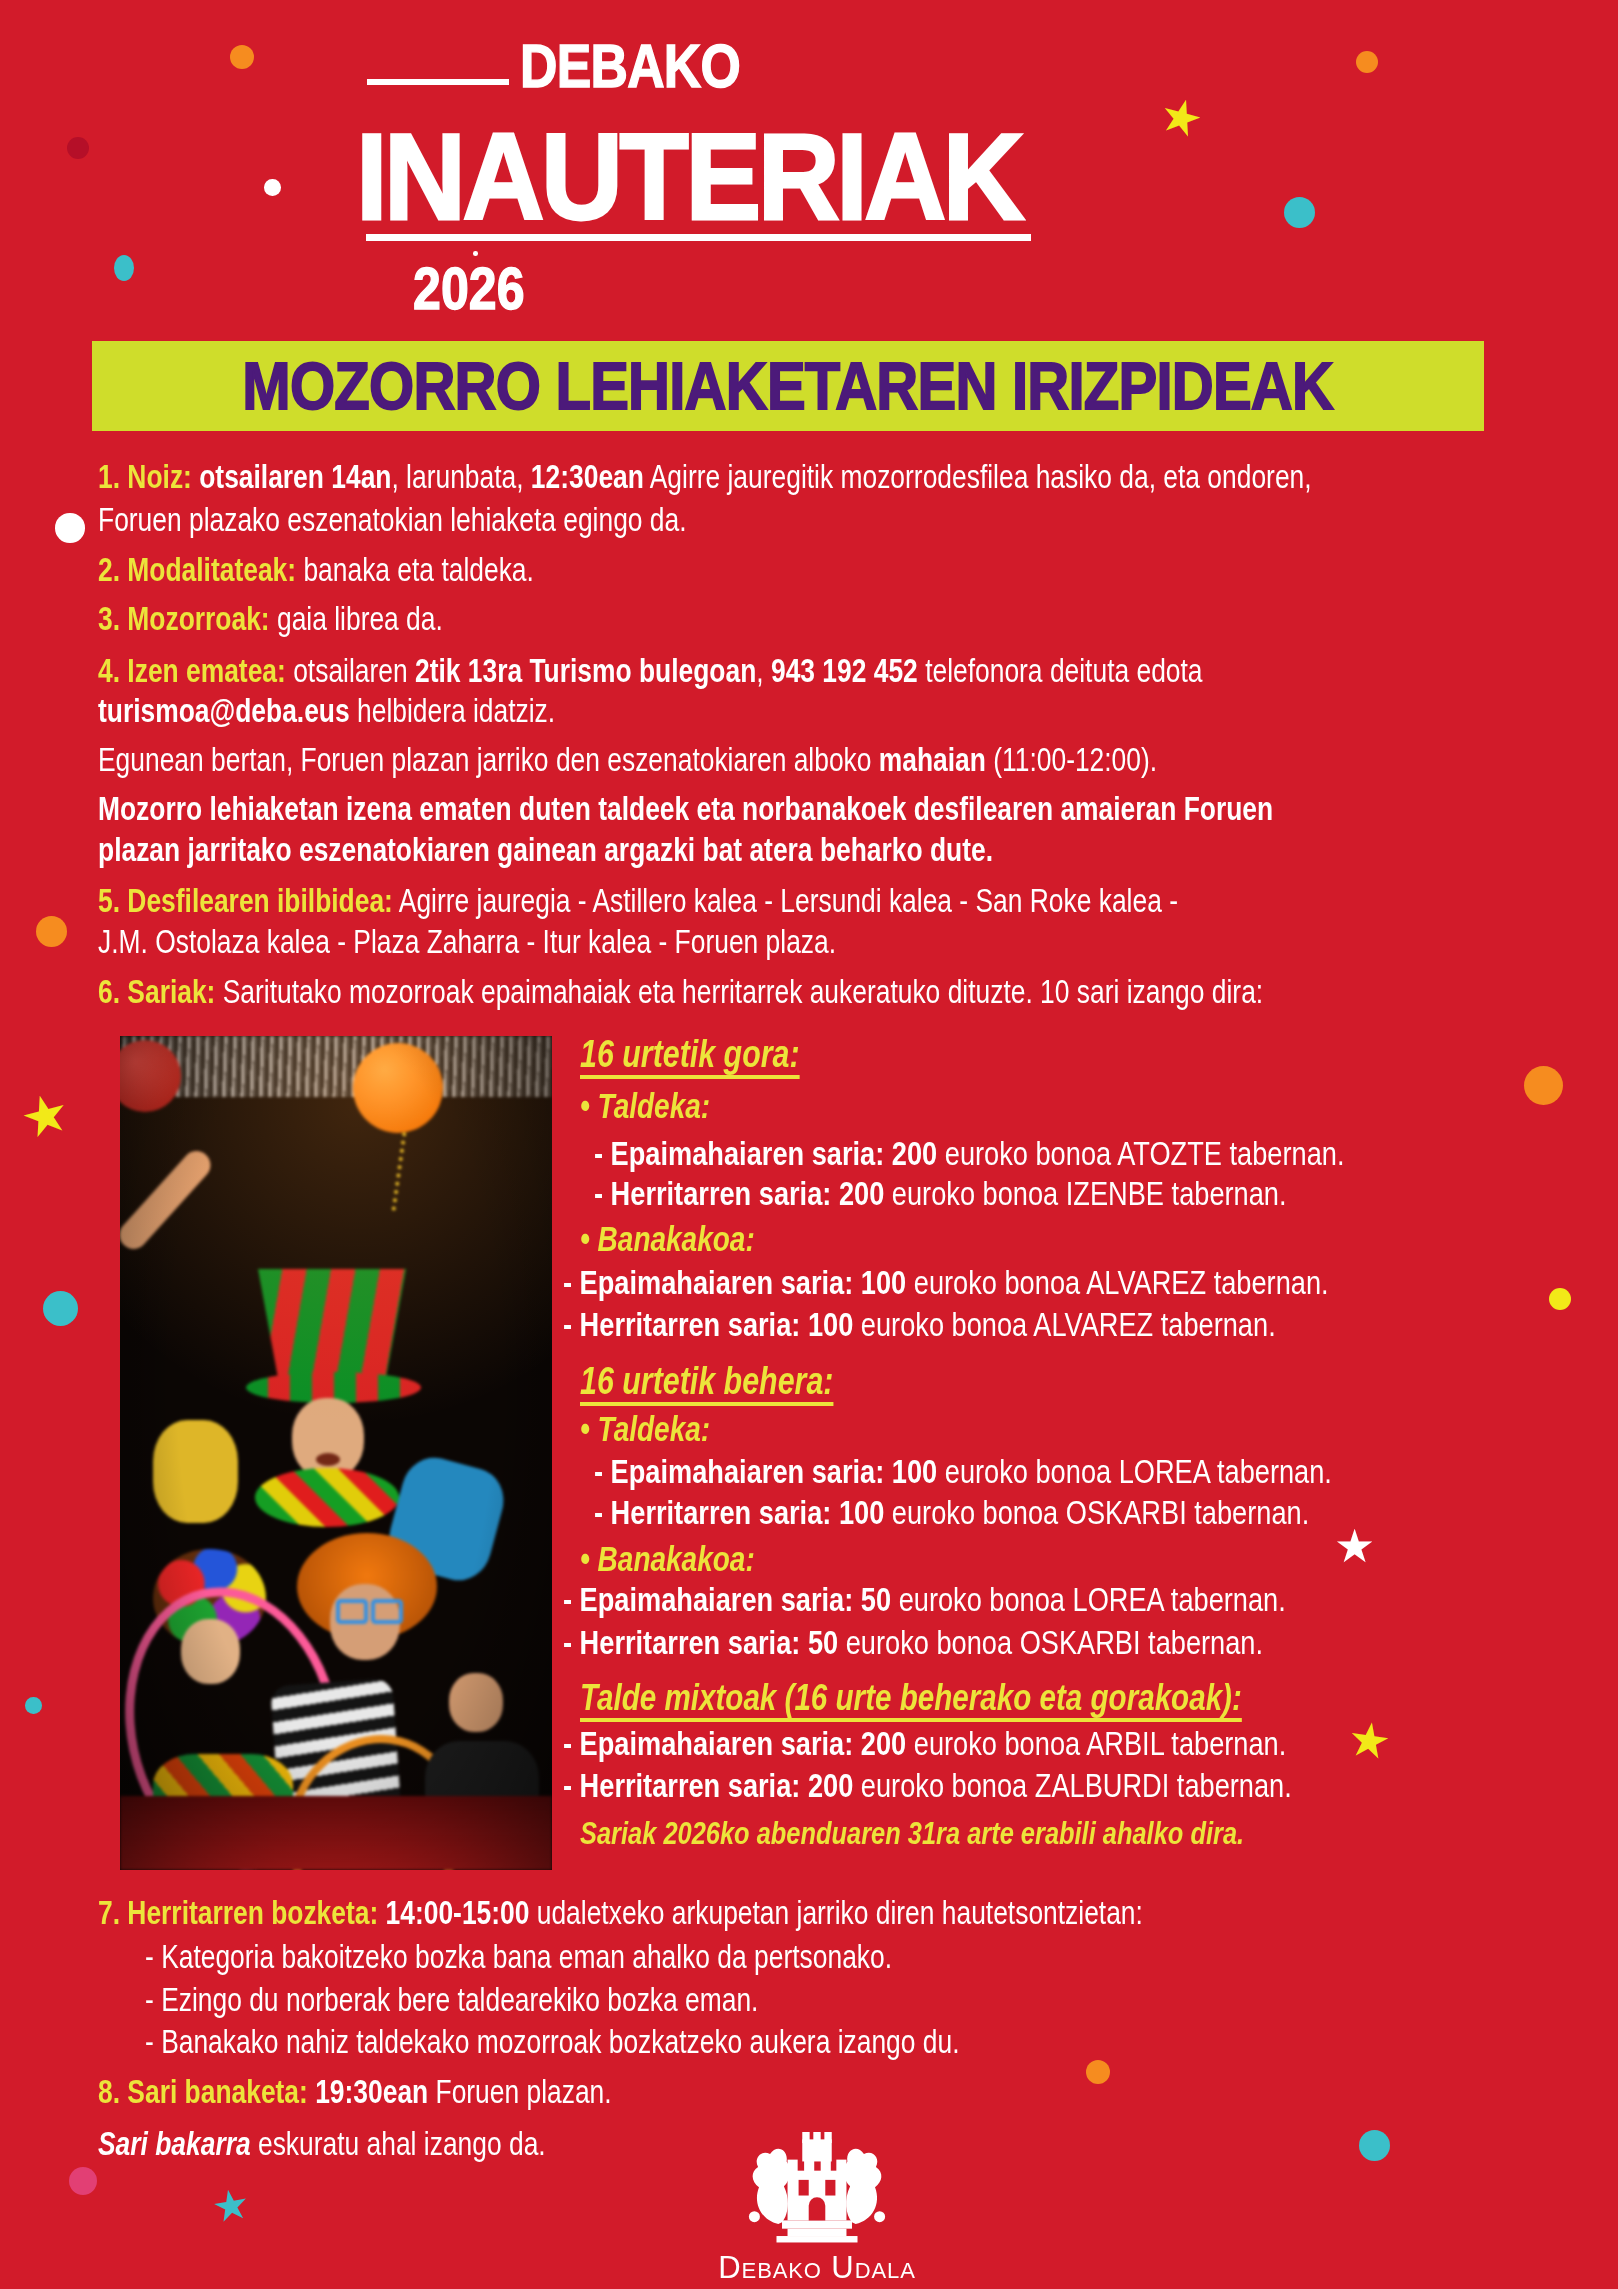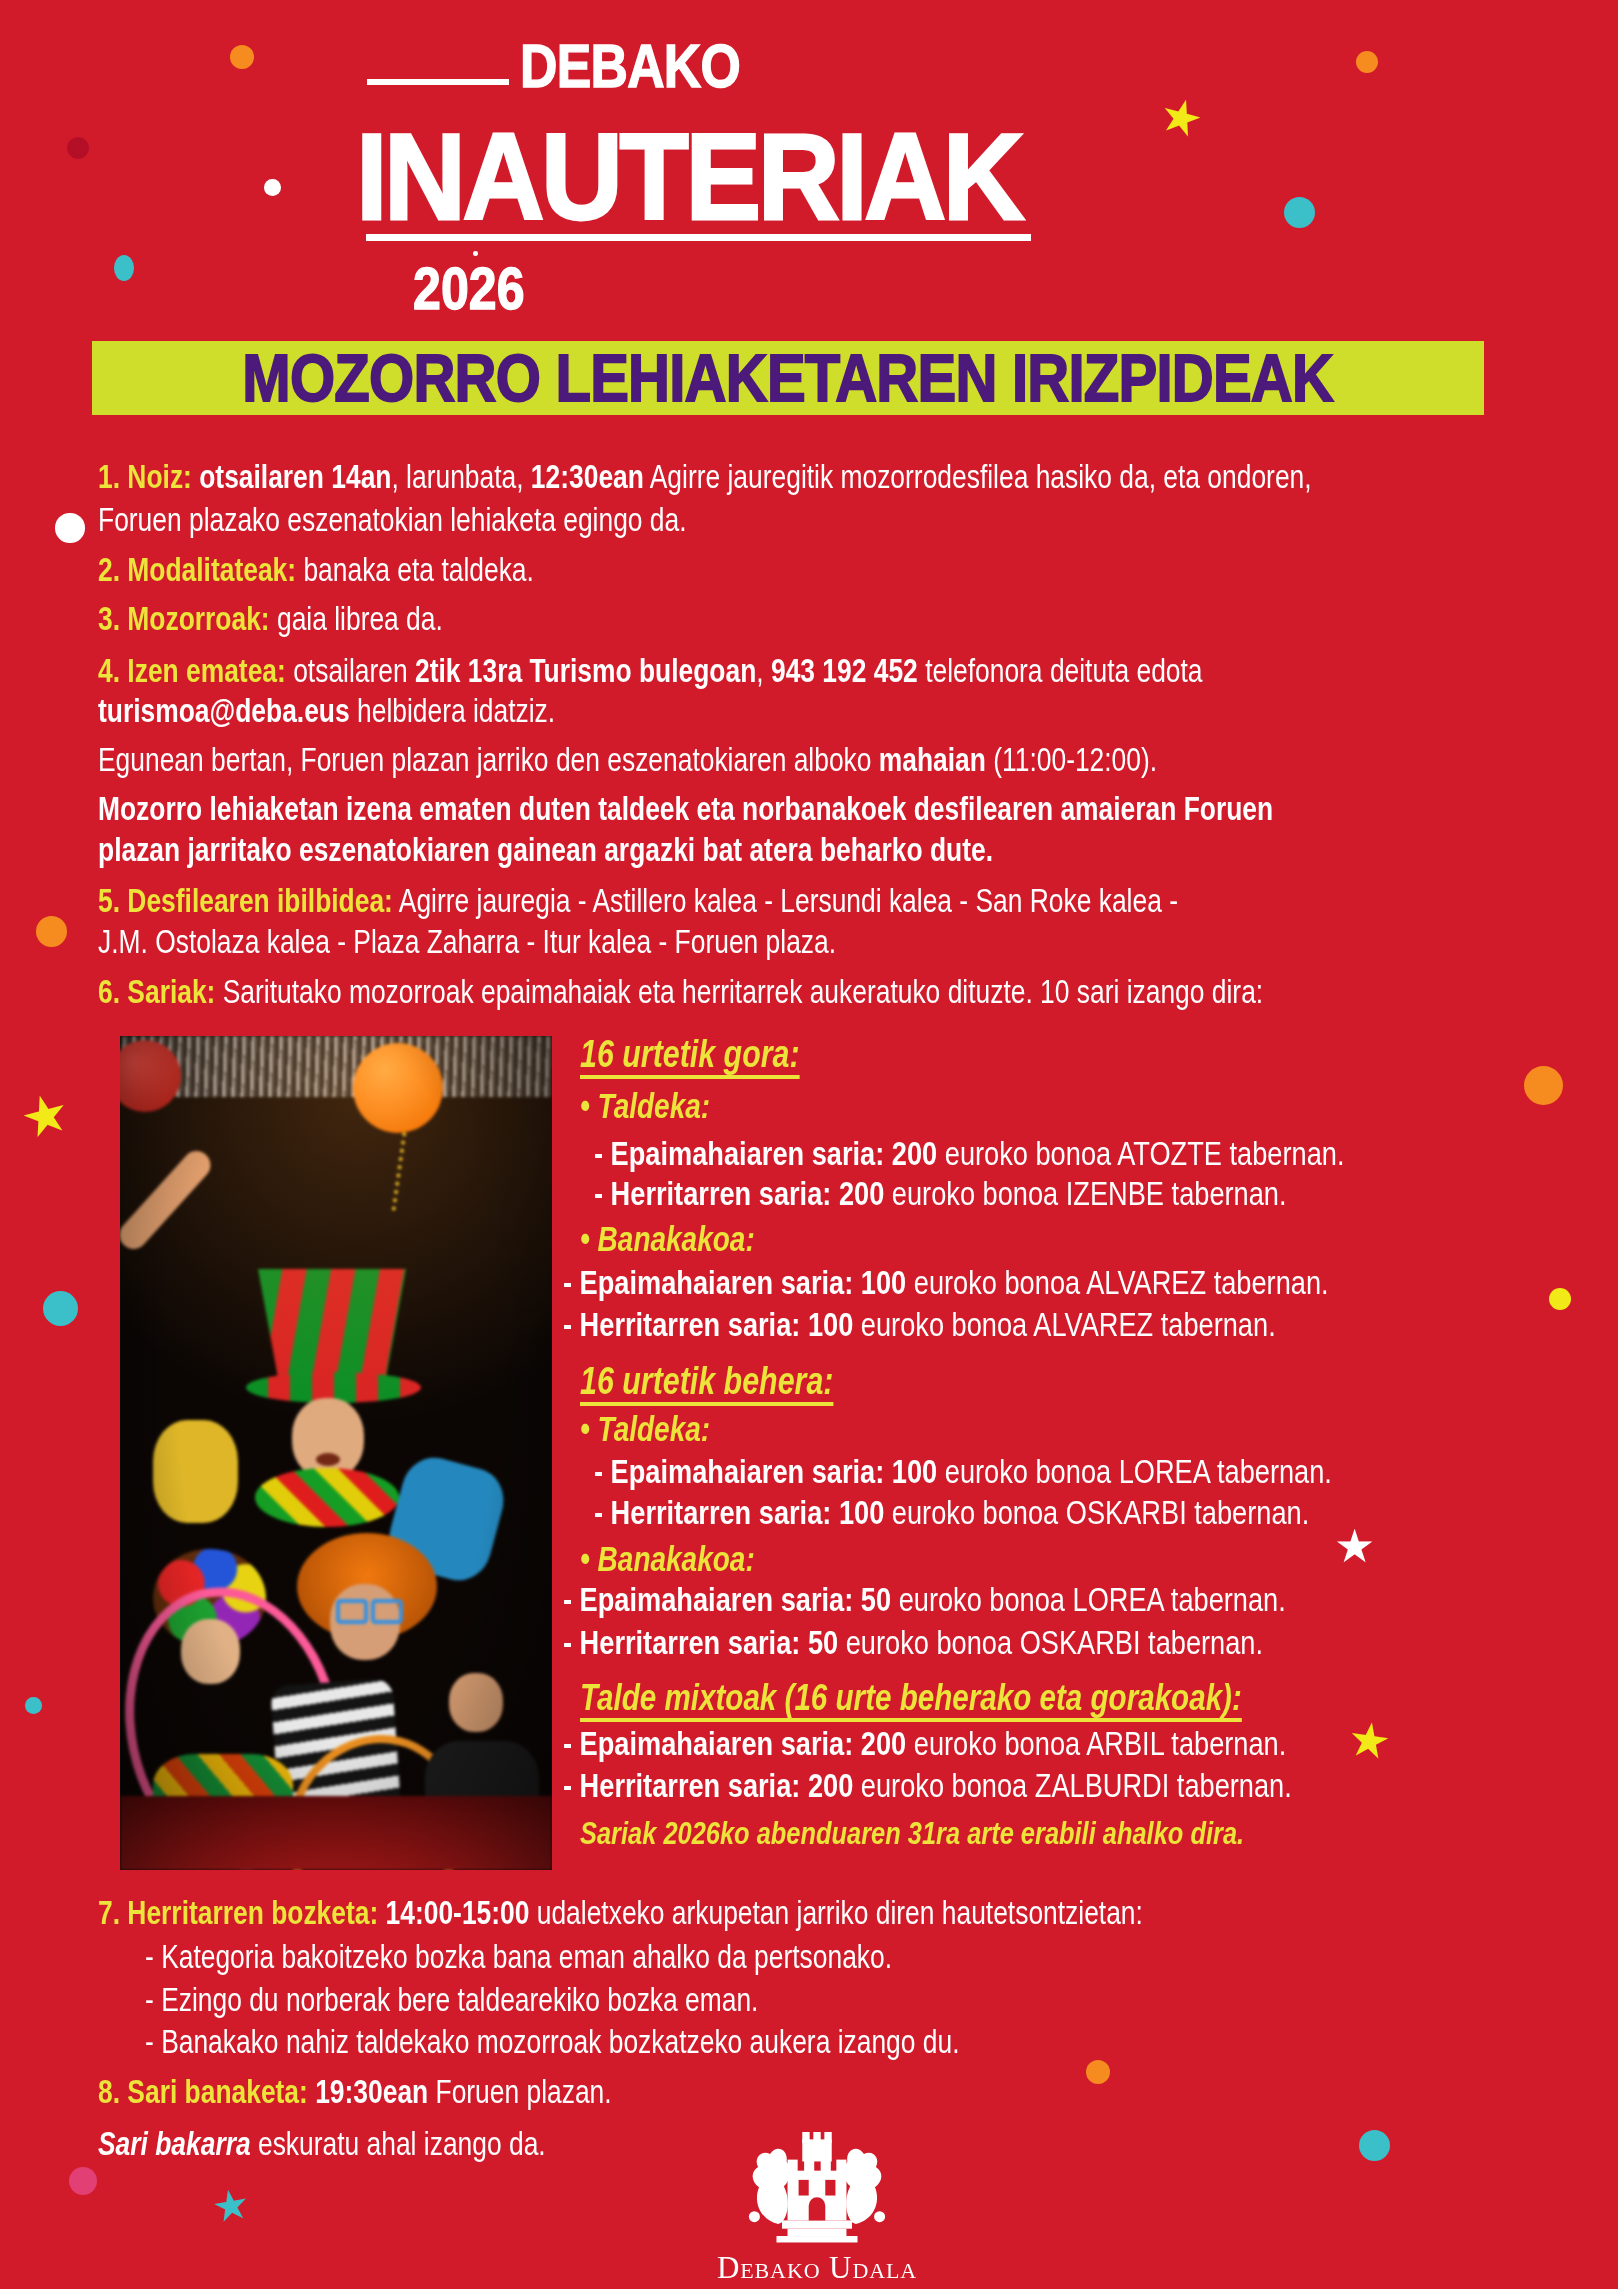--- a/index.html
+++ b/index.html
@@ -14,21 +14,21 @@
   .yl{color:var(--accent_yellow,#ece43b);font-weight:700}
   b{font-weight:700}
   .yh{position:absolute;color:var(--accent_yellow,#ece43b);font-weight:700;font-style:italic;
       font-size:38px;white-space:nowrap;transform:scaleX(.8);transform-origin:0 0;
       text-decoration:underline;text-decoration-thickness:3.7px;text-underline-offset:8.3px;line-height:1.2}
   .yb{position:absolute;color:var(--accent_yellow,#ece43b);font-weight:700;font-style:italic;
       font-size:35px;white-space:nowrap;transform:scaleX(.8);transform-origin:0 0;line-height:1.2}
   .pr{position:absolute;font-size:34px;white-space:nowrap;transform:scaleX(.8);transform-origin:0 0;line-height:1.25}
   .note{position:absolute;color:var(--accent_yellow,#ece43b);font-weight:700;font-style:italic;
         font-size:31px;white-space:nowrap;transform:scaleX(.82);transform-origin:0 0}
-  .banner{left:92px;top:341px;width:1392px;height:74px;background:var(--banner_bg,#cfdd2b);
+  .banner{left:92px;top:341px;width:1392px;height:90px;background:var(--banner_bg,#cfdd2b);
           display:flex;align-items:center;justify-content:center}
   .banner span{color:var(--banner_text,#4c1a7a);font-size:66px;font-weight:700;letter-spacing:-0.9px;
           -webkit-text-stroke:1.8px var(--banner_text,#4c1a7a);white-space:nowrap;transform:scaleX(.88)}
   
   .photo{position:absolute;left:120px;top:1036px;width:432px;height:834px;background:#0b0604;overflow:hidden}
   .photo-art{position:absolute;inset:0;filter:blur(1.5px) saturate(1.15)}
   .photo:after{content:"";position:absolute;inset:0;
      background:radial-gradient(circle at 55% 8%, rgba(255,150,50,.22), transparent 40%),
                 radial-gradient(ellipse at 50% 42%, rgba(0,0,0,0) 52%, rgba(0,0,0,.55) 100%)}
   .tinsel{position:absolute;left:0;top:0;width:100%;height:61px;
@@ -164,16 +164,16 @@
         <path d="M132,100 C150,96 160,78 153,60 C161,54 163,44 154,38 C159,29 151,19 141,24 C134,13 121,19 123,32 C117,41 119,53 126,59 C119,73 121,90 128,98 Z"></path>
         <circle cx="158" cy="92" r="6"></circle>
       </g>
       <g fill="#d21b2a">
         <rect x="70" y="52" width="11" height="17"></rect>
           <rect x="99" y="52" width="11" height="17"></rect>
         <path d="M81,96 v-16 a9,9 0 0 1 18,0 v16 Z"></path>
       </g>
     </svg>
   </div>
-  <div class="abs nw" style="left:683px;top:2250px;width:268px;text-align:center;font-family:Liberation Serif, serif;font-variant:small-caps;font-size:31px;letter-spacing:0.9px">Debako Udala</div>
+  <div class="abs nw" style="left:683px;top:2250px;width:268px;text-align:center;font-family:Liberation Sans, sans-serif;font-variant:small-caps;font-size:31px;letter-spacing:0.9px">Debako Udala</div>
 
 </div>
 
 
 </body></html>

